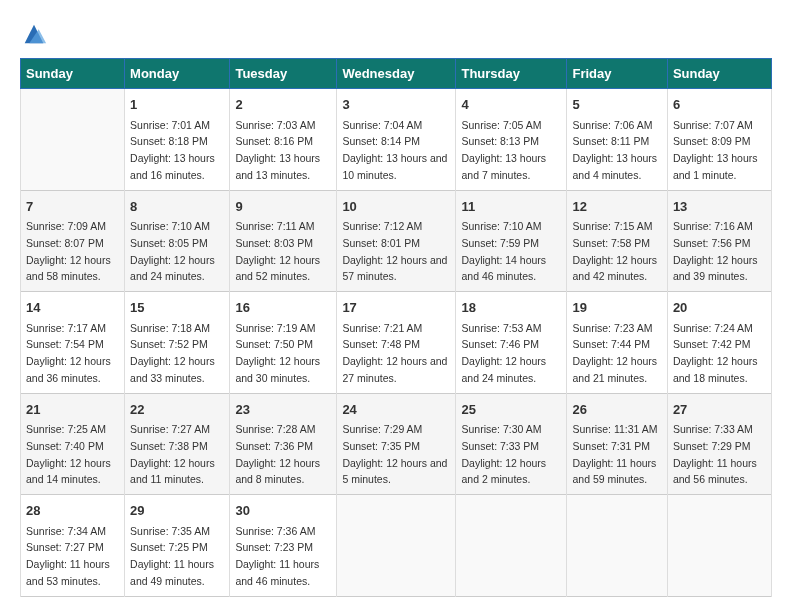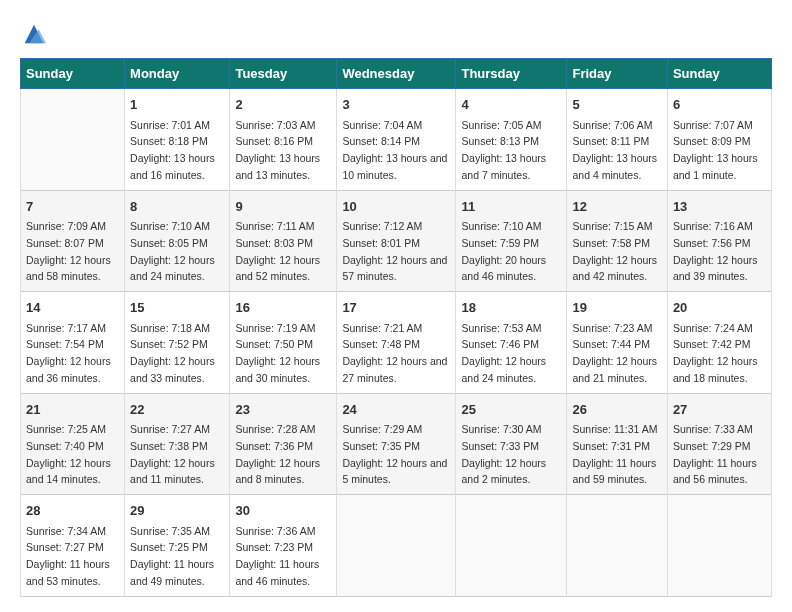--- a/index.html
+++ b/index.html
@@ -170,21 +170,21 @@
         <span class="cell-info">Sunrise: 7:11 AM</span><br>
         <span class="cell-info">Sunset: 8:03 PM</span><br>
         <span class="cell-info">Daylight: 12 hours and 52 minutes.</span></td>
         <td><span class="day-number">10</span>
         <span class="cell-info">Sunrise: 7:12 AM</span><br>
         <span class="cell-info">Sunset: 8:01 PM</span><br>
         <span class="cell-info">Daylight: 12 hours and 57 minutes.</span></td>
         <td><span class="day-number">11</span>
         <span class="cell-info">Sunrise: 7:10 AM</span><br>
         <span class="cell-info">Sunset: 7:59 PM</span><br>
-        <span class="cell-info">Daylight: 20 hours and 46 minutes.</span></td>
+        <span class="cell-info">Daylight: 14 hours and 46 minutes.</span></td>
         <td><span class="day-number">12</span>
         <span class="cell-info">Sunrise: 7:15 AM</span><br>
         <span class="cell-info">Sunset: 7:58 PM</span><br>
         <span class="cell-info">Daylight: 12 hours and 42 minutes.</span></td>
         <td><span class="day-number">13</span>
         <span class="cell-info">Sunrise: 7:16 AM</span><br>
         <span class="cell-info">Sunset: 7:56 PM</span><br>
         <span class="cell-info">Daylight: 12 hours and 39 minutes.</span></td>
       </tr>
       <tr>

